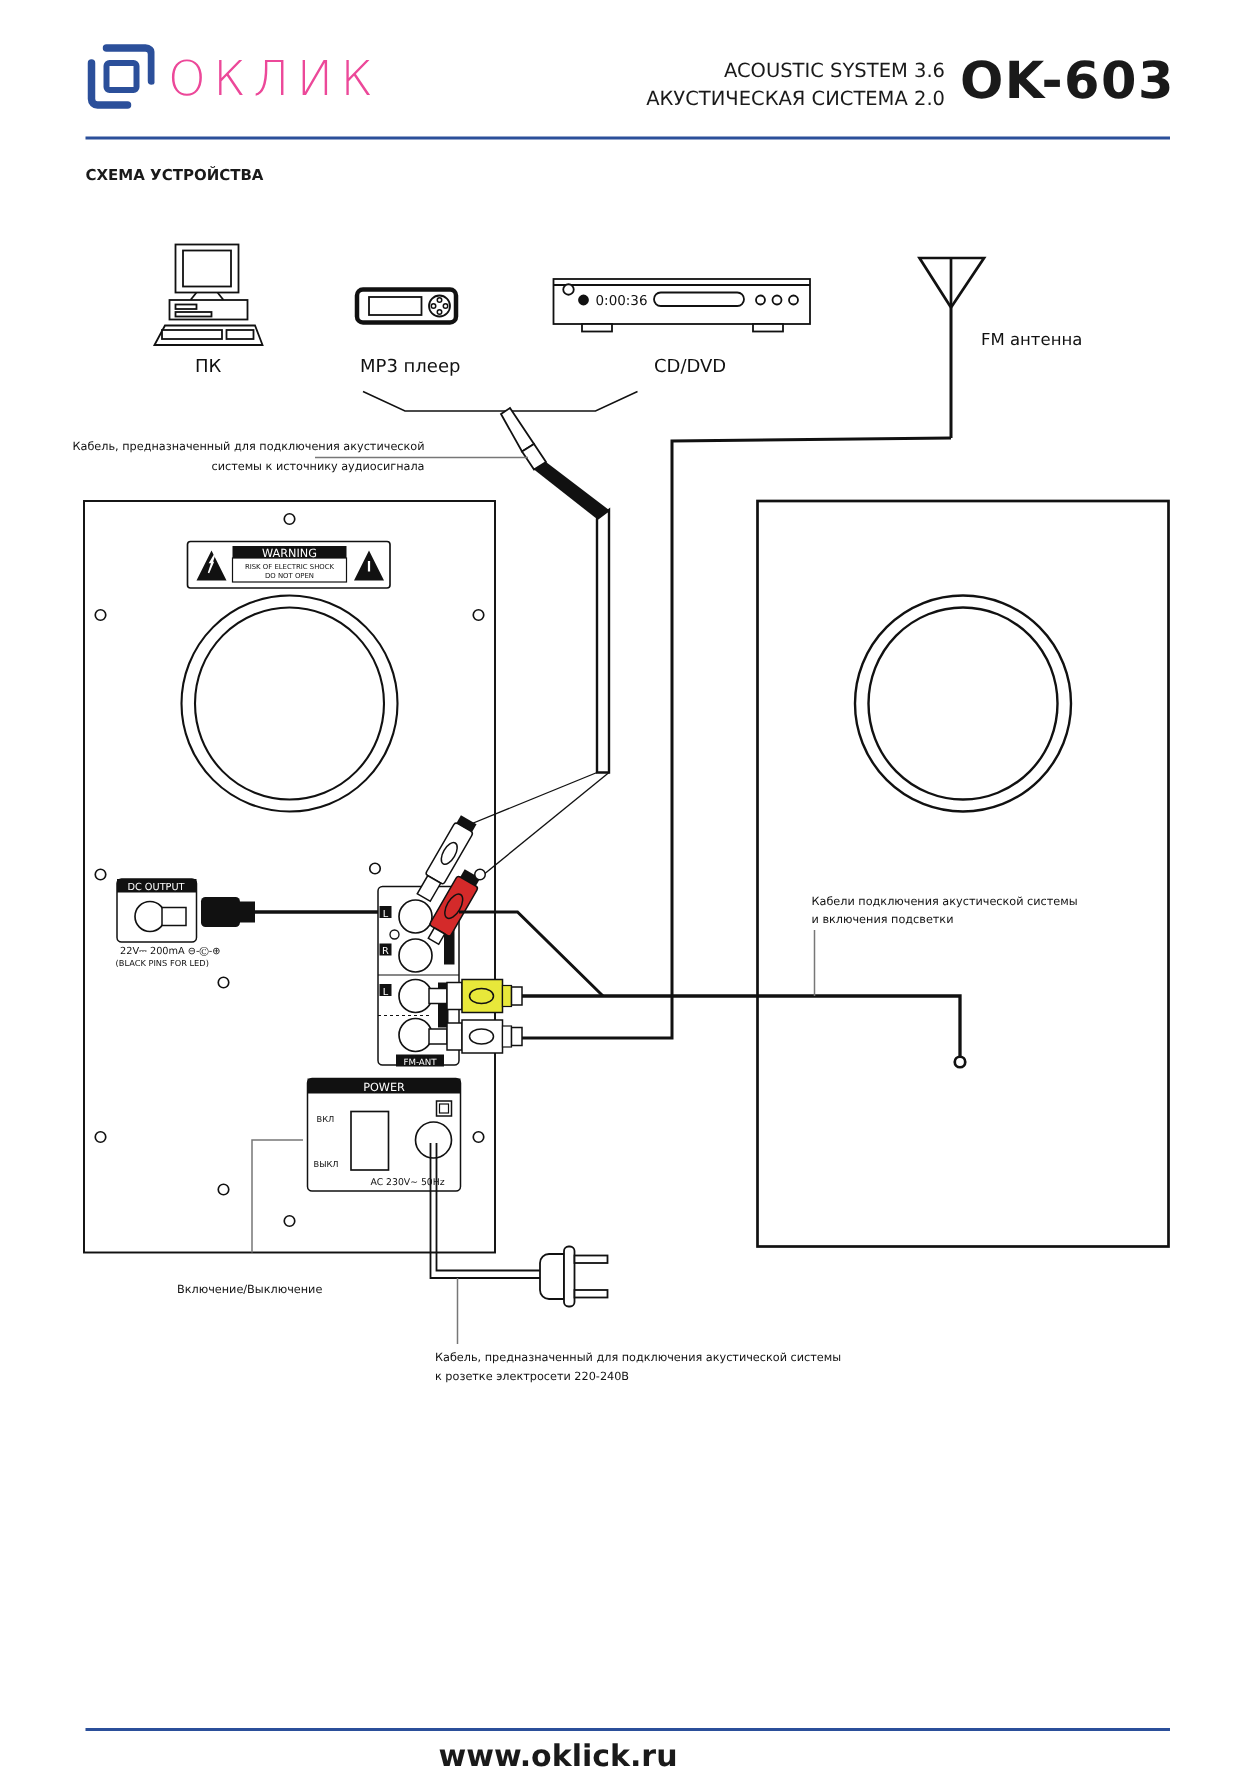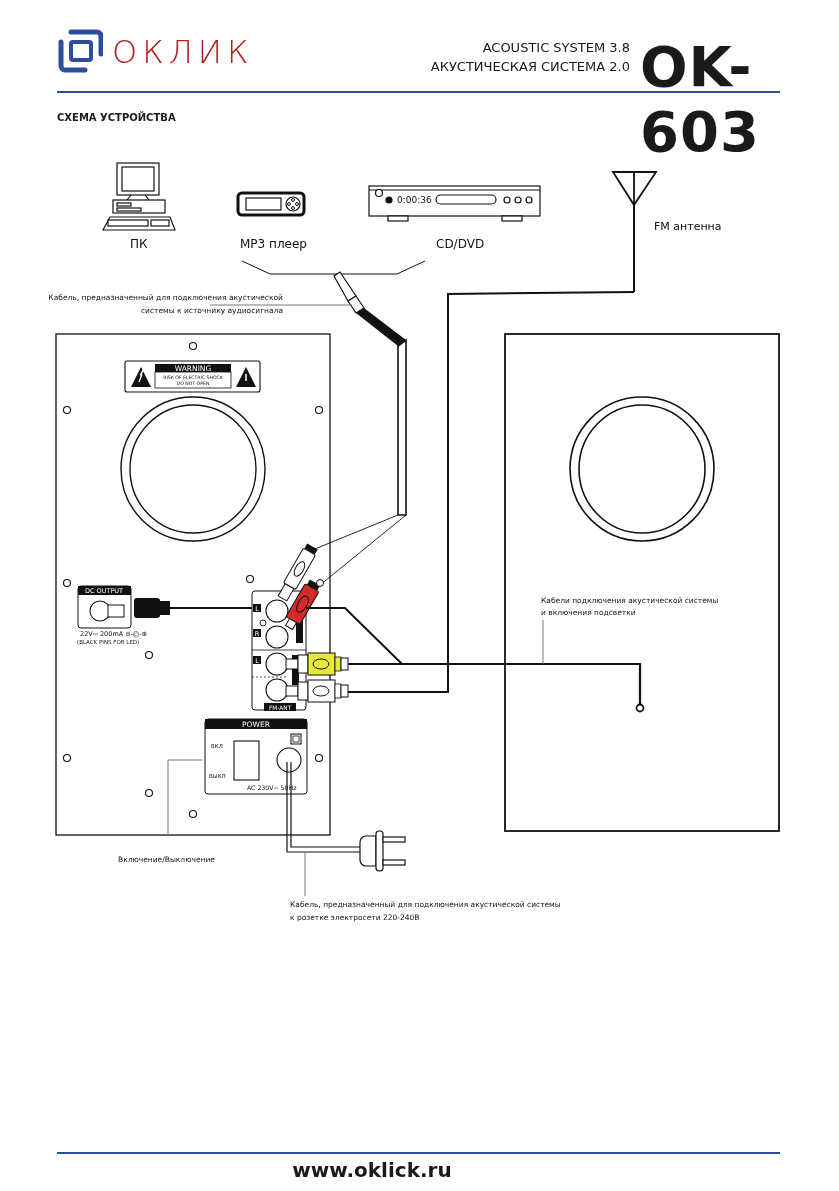--- a/index.html
+++ b/index.html
@@ -1,40 +1,40 @@
 <!DOCTYPE html>
 <html><head>
 <meta charset="utf-8">
 <style>
   html, body { margin:0; padding:0; background:#fff; }
   body { width:839px; height:1191px; position:relative; overflow:hidden; font-family:"DejaVu Sans", sans-serif; color:#1a1a1a; }
   .abs { position:absolute; }
-  .logo-text { left:112px; top:33px; font-family:"DejaVu Sans", sans-serif; font-size:32px; letter-spacing:5px; font-weight:300; color:#b91c1c; }
+  .logo-text { left:112px; top:33px; font-family:"DejaVu Sans", sans-serif; font-size:32px; letter-spacing:5px; font-weight:300; color:#ec4899; }
   .hdr-line { left:57px; top:91px; width:723px; height:2px; background:#2b4f9a; }
   .sub1, .sub2 { font-family:"DejaVu Sans", sans-serif; font-size:13px; color:#1a1a1a; text-align:right; width:210px; }
   .sub1 { left:420px; top:40px; }
   .sub2 { left:420px; top:59px; }
-  .model { left:640px; top:34px; font-size:56px; font-weight:bold; letter-spacing:1px; font-family:"DejaVu Sans", sans-serif; }
+  .model { left:640px; top:34px; font-size:34px; font-weight:bold; letter-spacing:1px; font-family:"DejaVu Sans", sans-serif; }
   .section { left:57px; top:112px; font-size:10px; font-weight:bold; }
   .foot-line { left:57px; top:1152px; width:723px; height:2px; background:#2b4f9a; }
   .url { left:0; width:744px; top:1158px; text-align:center; font-size:20px; font-weight:bold; }
   svg text { font-family:"DejaVu Sans", sans-serif; }
 </style>
 </head>
 <body>
 
 <div class="abs" style="left:57px;top:28px;width:46px;height:46px;">
   <svg width="46" height="46" viewBox="0 0 46 46">
     <path d="M14 4 H40 a4 4 0 0 1 4 4 V26" fill="none" stroke="#2b4f9a" stroke-width="5" stroke-linecap="round"></path>
     <path d="M4 14 V38 a4 4 0 0 0 4 4 H28" fill="none" stroke="#2b4f9a" stroke-width="5" stroke-linecap="round"></path>
     <rect x="14" y="14" width="20" height="18" rx="2" fill="none" stroke="#2b4f9a" stroke-width="4"></rect>
   </svg>
 </div>
 <div class="abs logo-text">ОКЛИК</div>
-<div class="abs sub1">ACOUSTIC SYSTEM 3.8</div>
+<div class="abs sub1">ACOUSTIC SYSTEM 3.6</div>
 <div class="abs sub2">АКУСТИЧЕСКАЯ СИСТЕМА 2.0</div>
 <div class="abs model">OK-603</div>
 <div class="abs hdr-line"></div>
 <div class="abs section">СХЕМА УСТРОЙСТВА</div>
 
 <svg class="abs" style="left:0;top:0" width="839" height="1191">
 
   <g stroke="#111" fill="#fff" stroke-width="1.2">
     <rect x="117" y="163" width="42" height="32"></rect>
     <rect x="122" y="167" width="32" height="24"></rect>

